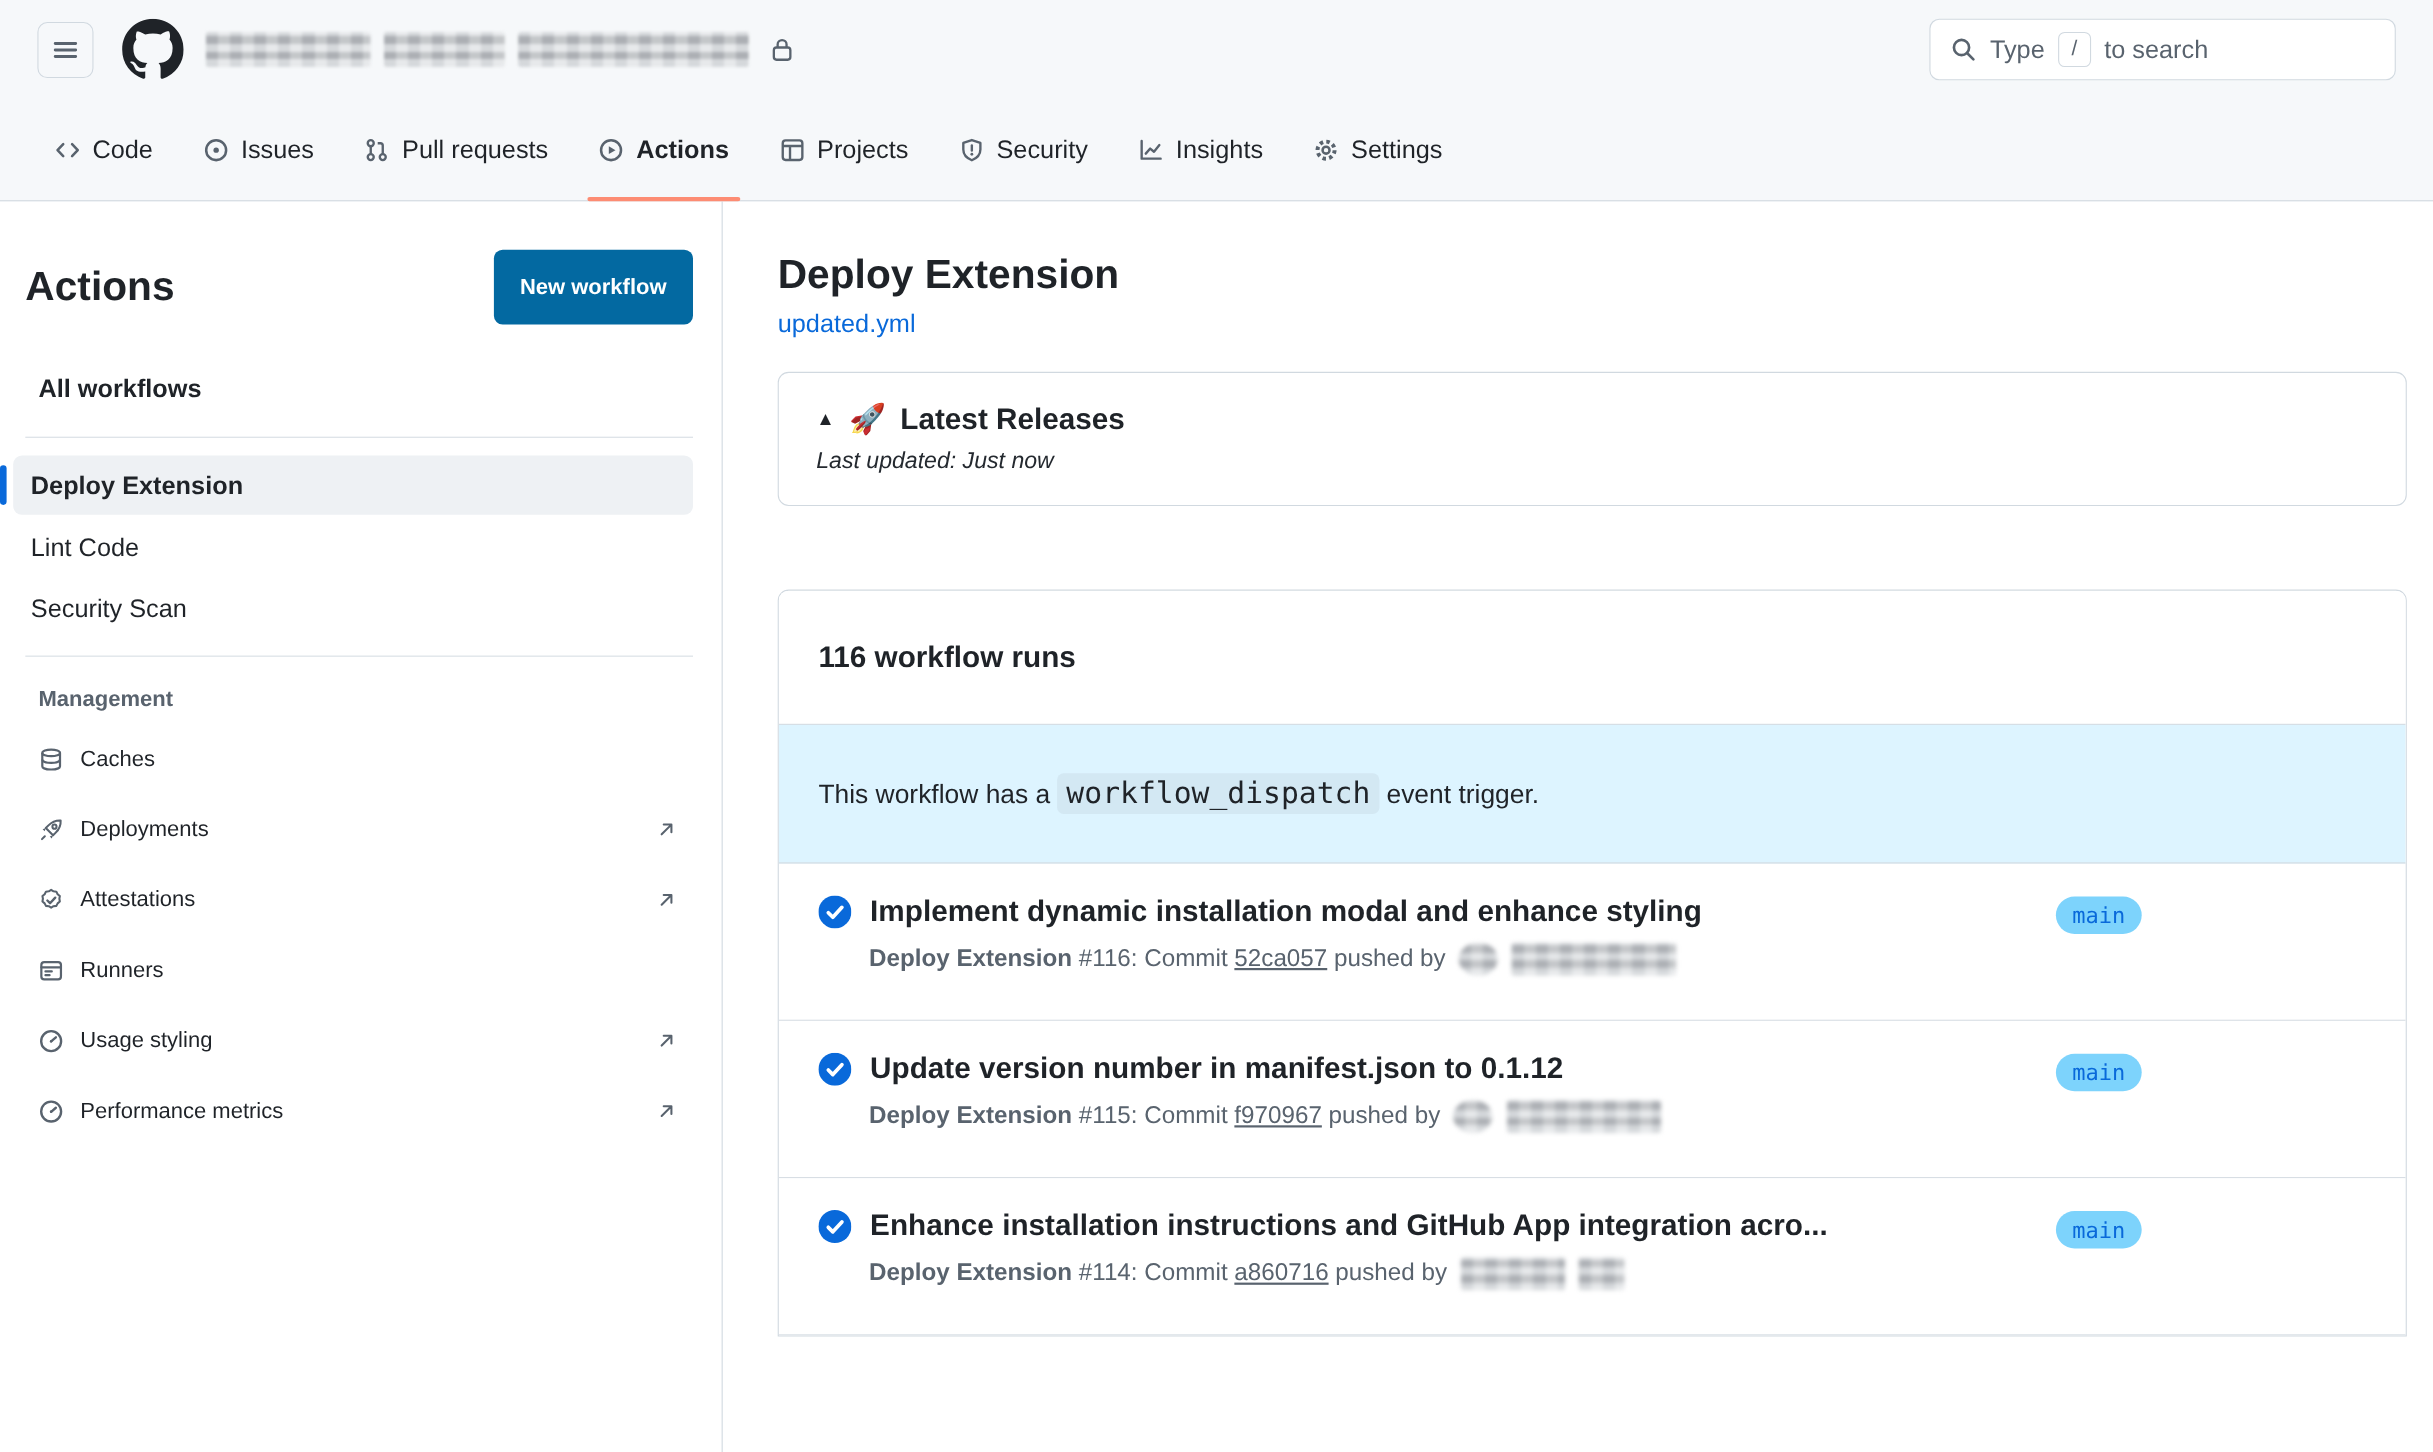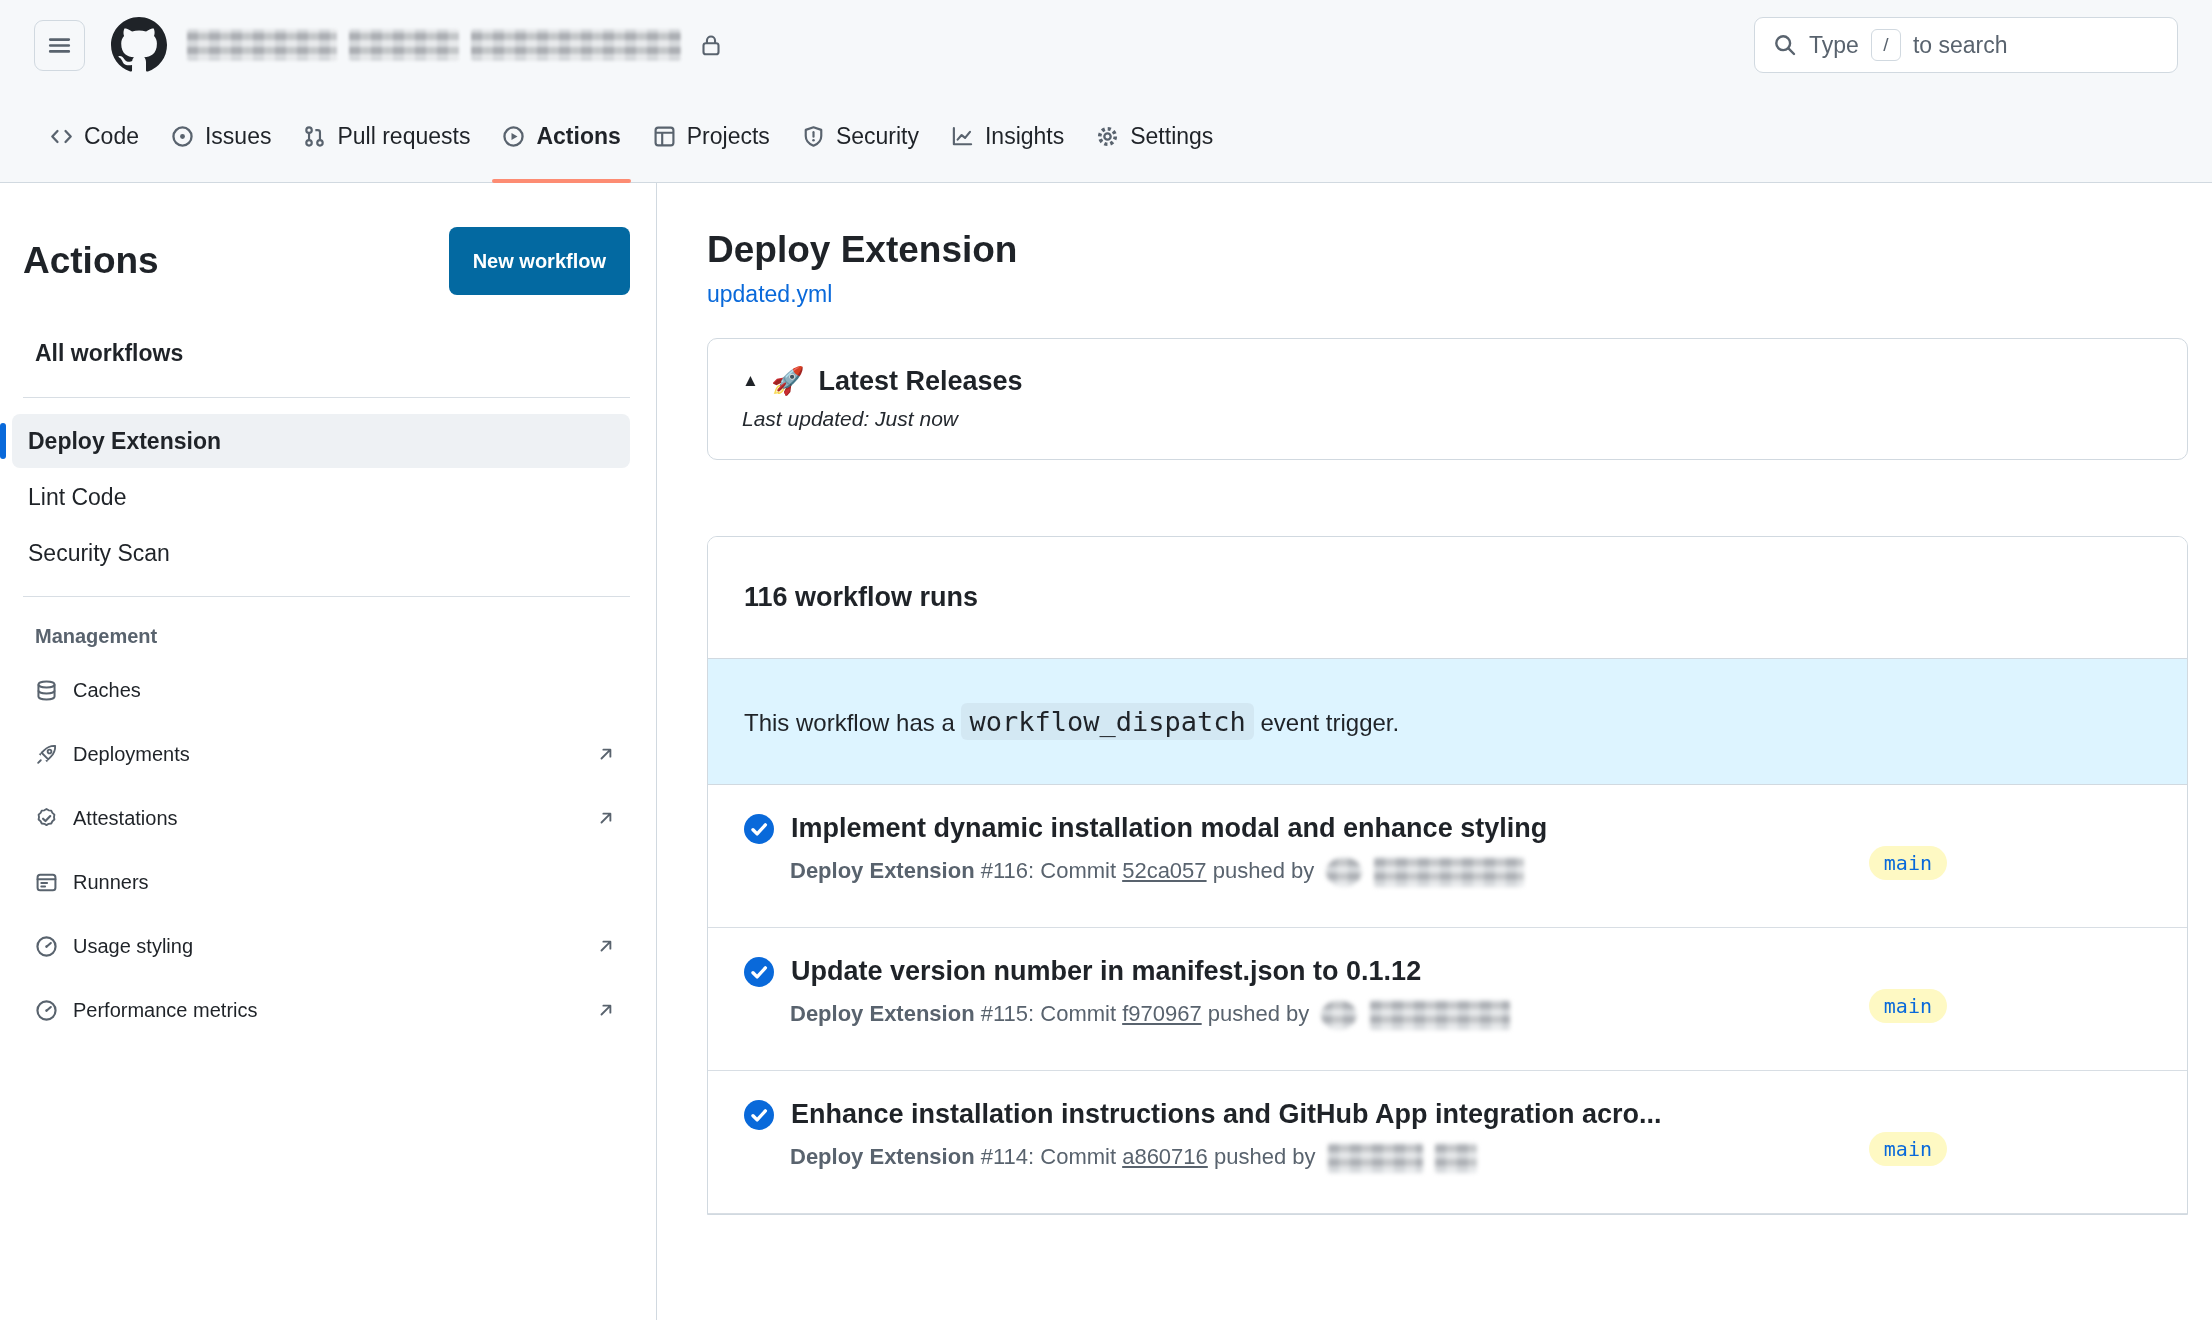--- a/index.html
+++ b/index.html
@@ -40,21 +40,21 @@
   }
   .search .key {
     display: inline-flex; align-items: center; justify-content: center;
     min-width: 30px; height: 32px; padding: 0 7px;
     border: 1px solid #d1d9e0; border-radius: 6px; font-size: 19px; color: #59636e;
   }
 
   
   .tabs {
     height: 93px; background: #f6f8fa; border-bottom: 1px solid #d1d9e0;
-    display: flex; align-items: stretch; padding: 0 34px; 
+    display: flex; align-items: stretch; padding: 0 34px; gap: 14px;
   }
   .tab {
     position: relative; display: flex; align-items: center; gap: 11px;
     padding: 0 16px; font-size: 23px; color: #1f2328; text-decoration: none; cursor: pointer;
   }
   .tab .t-icon { color: #59636e; }
   .tab.active { font-weight: 700; }
   .tab.active::after {
     content: ""; position: absolute; left: 6px; right: 6px; bottom: -1px;
     height: 4px; border-radius: 4px; background: #fd8c73;
@@ -127,24 +127,23 @@
   .run-title { font-size: 27px; font-weight: 700; color: #1f2328; cursor: pointer; }
   .run-meta { margin-top: 13px; margin-left: 46px; font-size: 22px; color: #59636e; }
   .run-meta .wf-name { font-weight: 700; }
   .run-meta .commit { color: #59636e; text-decoration: underline; cursor: pointer; }
   .run-meta .redact { height: 30px; vertical-align: middle; margin-left: 6px; filter: blur(2px); }
   .r-av { width: 36px; border-radius: 50%; }
   .r-u1 { width: 150px; } .r-u2 { width: 140px; } .r-u3 { width: 95px; } .r-u3b { width: 42px; }
   .branch-badge {
     position: absolute; right: 240px; top: 30px;
     display: inline-flex; align-items: center; height: 34px; padding: 0 15px;
-    background: #fef9c3; color: #0969da; border-radius: 999px;
+    background: #7dd3fc; color: #0969da; border-radius: 999px;
     font-family: "DejaVu Sans Mono", "Liberation Mono", monospace; font-size: 20px;
     cursor: pointer;
-    margin-top: 31px;
   }
 </style>
 </head>
 <body>
 
 <div class="page">
 
   <header class="topbar">
     <button class="hamburger">
       <svg width="27" height="27" viewBox="0 0 16 16">

